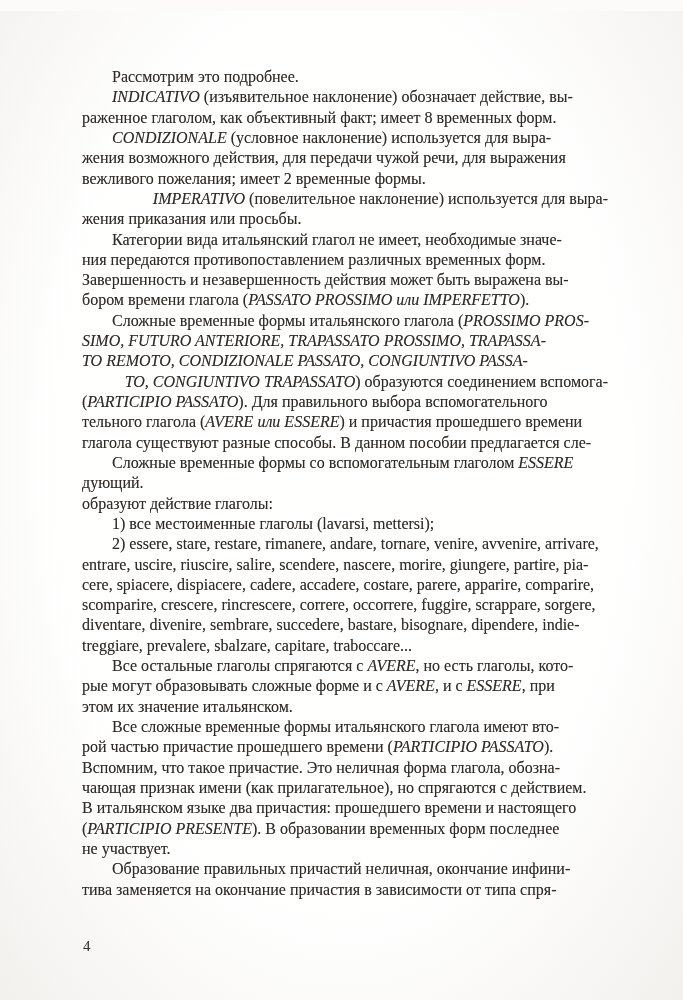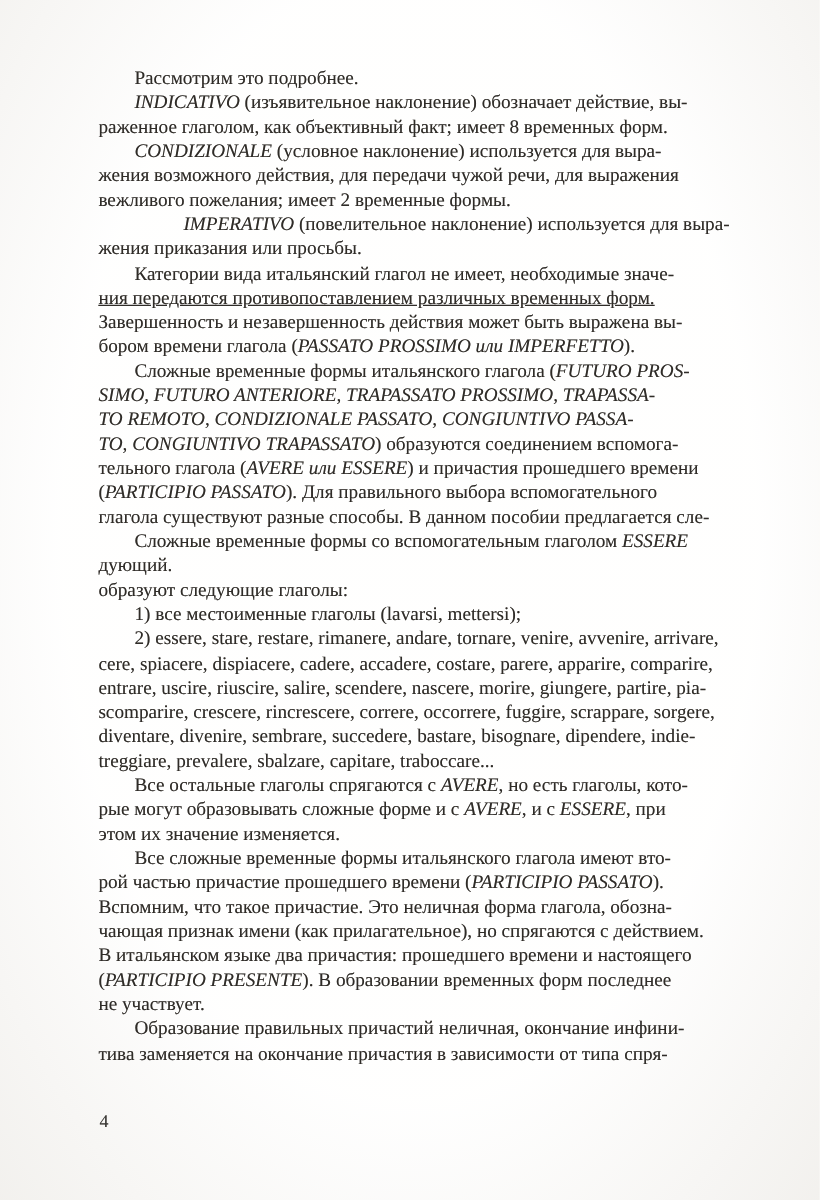--- a/index.html
+++ b/index.html
@@ -9,20 +9,21 @@
   }
   body {
     background: #fcfbf9;
     position: relative;
     overflow: hidden;
   }
   .scan-page {
     position: absolute; inset: 0;
     background:
       radial-gradient(ellipse at 50% 45%, rgba(255,255,255,0.9) 60%, rgba(234,232,228,0.55) 100%);
+    margin-top: 11px;
   }
   .text-block {
     position: absolute;
     left: 82px; top: 56px;
     width: 526px;
     font-size: 16px;
     line-height: 20.32px;
     color: #2f2c28;
     text-shadow: 0 0 0.5px rgba(60,55,50,0.45);
   }
@@ -47,43 +48,43 @@
   <div class="text-block">
       <div class="line indent"><span>Рассмотрим это подробнее.</span></div>
       <div class="line indent" style="word-spacing: 0px;"><i>INDICATIVO</i><span> (изъявительное наклонение) обозначает действие, вы-</span></div>
       <div class="line"><span>раженное глаголом, как объективный факт; имеет 8 временных форм.</span></div>
       <div class="line indent" style="word-spacing: 0px;"><i>CONDIZIONALE</i><span> (условное наклонение) используется для выра-</span></div>
       <div class="line" style="word-spacing: 0px;"><span>жения возможного действия, для передачи чужой речи, для выражения</span></div>
       <div class="line"><span>вежливого пожелания; имеет 2 временные формы.</span></div>
       <div class="line indent" style="word-spacing: 0px; text-align: right;"><i>IMPERATIVO</i><span> (повелительное наклонение) используется для выра-</span></div>
       <div class="line"><span>жения приказания или просьбы.</span></div>
       <div class="line indent" style="word-spacing: 0px; font-family: Liberation Serif, serif;"><span>Категории вида итальянский глагол не имеет, необходимые значе-</span></div>
-      <div class="line" style="word-spacing: 0px; text-decoration: underline;"><span>ния передаются противопоставлением различных временных форм.</span></div>
+      <div class="line" style="word-spacing: 0px;"><span>ния передаются противопоставлением различных временных форм.</span></div>
       <div class="line" style="word-spacing: 0px;"><span>Завершенность и незавершенность действия может быть выражена вы-</span></div>
       <div class="line"><span>бором времени глагола (</span><i>PASSATO PROSSIMO или IMPERFETTO</i><span>).</span></div>
-      <div class="line indent" style="word-spacing: 0px;"><span>Сложные временные формы итальянского глагола (</span><i>FUTURO PROS-</i></div>
+      <div class="line indent" style="word-spacing: 0px;"><span>Сложные временные формы итальянского глагола (</span><i>PROSSIMO PROS-</i></div>
       <div class="line" style="word-spacing: 0px;"><i>SIMO, FUTURO ANTERIORE, TRAPASSATO PROSSIMO, TRAPASSA-</i></div>
       <div class="line" style="word-spacing: 0px;"><i>TO REMOTO, CONDIZIONALE PASSATO, CONGIUNTIVO PASSA-</i></div>
-      <div class="line" style="word-spacing: 0px;"><i>TO, CONGIUNTIVO TRAPASSATO</i><span>) образуются соединением вспомога-</span></div>
+      <div class="line" style="word-spacing: 0px; text-align: right;"><i>TO, CONGIUNTIVO TRAPASSATO</i><span>) образуются соединением вспомога-</span></div>
+      <div class="line" style="word-spacing: 0px;"><span>(</span><i>PARTICIPIO PASSATO</i><span>). Для правильного выбора вспомогательного</span></div>
       <div class="line" style="word-spacing: 0px;"><span>тельного глагола (</span><i>AVERE или ESSERE</i><span>) и причастия прошедшего времени</span></div>
-      <div class="line" style="word-spacing: 0px;"><span>(</span><i>PARTICIPIO PASSATO</i><span>). Для правильного выбора вспомогательного</span></div>
       <div class="line" style="word-spacing: 0px;"><span>глагола существуют разные способы. В данном пособии предлагается сле-</span></div>
       <div class="line indent" style="word-spacing: 0px;"><span>Сложные временные формы со вспомогательным глаголом </span><i>ESSERE</i></div>
       <div class="line"><span>дующий.</span></div>
-      <div class="line"><span>образуют следующие глаголы:</span></div>
+      <div class="line"><span>образуют действие глаголы:</span></div>
       <div class="line indent"><span>1) все местоименные глаголы (lavarsi, mettersi);</span></div>
       <div class="line indent" style="word-spacing: 0px;"><span>2) essere, stare, restare, rimanere, andare, tornare, venire, avvenire, arrivare,</span></div>
+      <div class="line" style="word-spacing: 0px;"><span>entrare, uscire, riuscire, salire, scendere, nascere, morire, giungere, partire, pia-</span></div>
       <div class="line" style="word-spacing: 0px;"><span>cere, spiacere, dispiacere, cadere, accadere, costare, parere, apparire, comparire,</span></div>
-      <div class="line" style="word-spacing: 0px;"><span>entrare, uscire, riuscire, salire, scendere, nascere, morire, giungere, partire, pia-</span></div>
       <div class="line" style="word-spacing: 0px;"><span>scomparire, crescere, rincrescere, correre, occorrere, fuggire, scrappare, sorgere,</span></div>
       <div class="line" style="word-spacing: 0px;"><span>diventare, divenire, sembrare, succedere, bastare, bisognare, dipendere, indie-</span></div>
       <div class="line"><span>treggiare, prevalere, sbalzare, capitare, traboccare...</span></div>
       <div class="line indent" style="word-spacing: 0px;"><span>Все остальные глаголы спрягаются с </span><i>AVERE</i><span>, но есть глаголы, кото-</span></div>
       <div class="line" style="word-spacing: 0px;"><span>рые могут образовывать сложные форме и с </span><i>AVERE</i><span>, и с </span><i>ESSERE</i><span>, при</span></div>
-      <div class="line"><span>этом их значение изменяется.</span></div>
+      <div class="line"><span>этом их значение итальянском.</span></div>
       <div class="line indent" style="word-spacing: 0px;"><span>Все сложные временные формы итальянского глагола имеют вто-</span></div>
       <div class="line" style="word-spacing: 0px;"><span>рой частью причастие прошедшего времени (</span><i>PARTICIPIO PASSATO</i><span>).</span></div>
       <div class="line" style="word-spacing: 0px;"><span>Вспомним, что такое причастие. Это неличная форма глагола, обозна-</span></div>
       <div class="line" style="word-spacing: 0px;"><span>чающая признак имени (как прилагательное), но спрягаются с действием.</span></div>
       <div class="line" style="word-spacing: 0px;"><span>В итальянском языке два причастия: прошедшего времени и настоящего</span></div>
       <div class="line" style="word-spacing: 0px;"><span>(</span><i>PARTICIPIO PRESENTE</i><span>). В образовании временных форм последнее</span></div>
       <div class="line"><span>не участвует.</span></div>
       <div class="line indent" style="word-spacing: 0px;"><span>Образование правильных причастий неличная, окончание инфини-</span></div>
       <div class="line" style="word-spacing: 0px;"><span>тива заменяется на окончание причастия в зависимости от типа спря-</span></div>
     </div>

